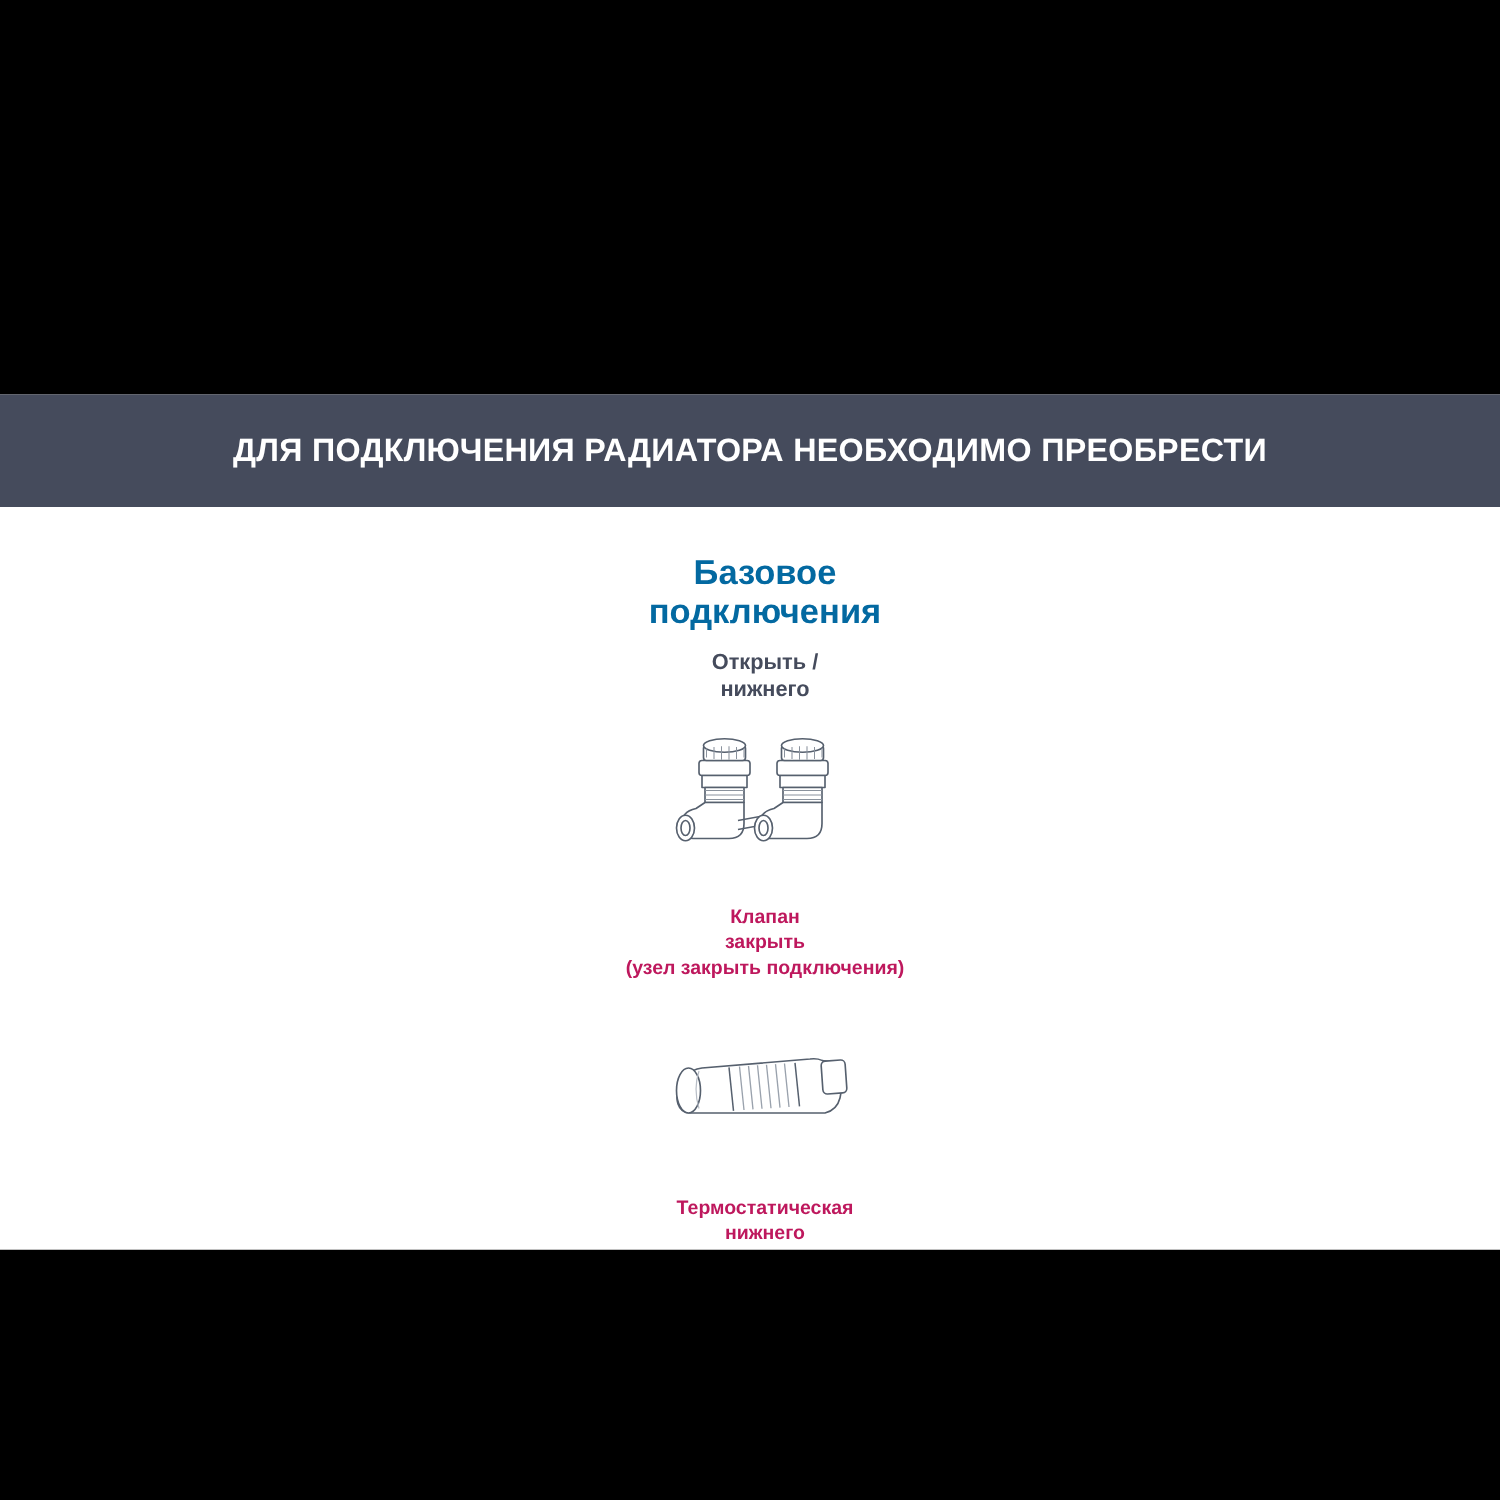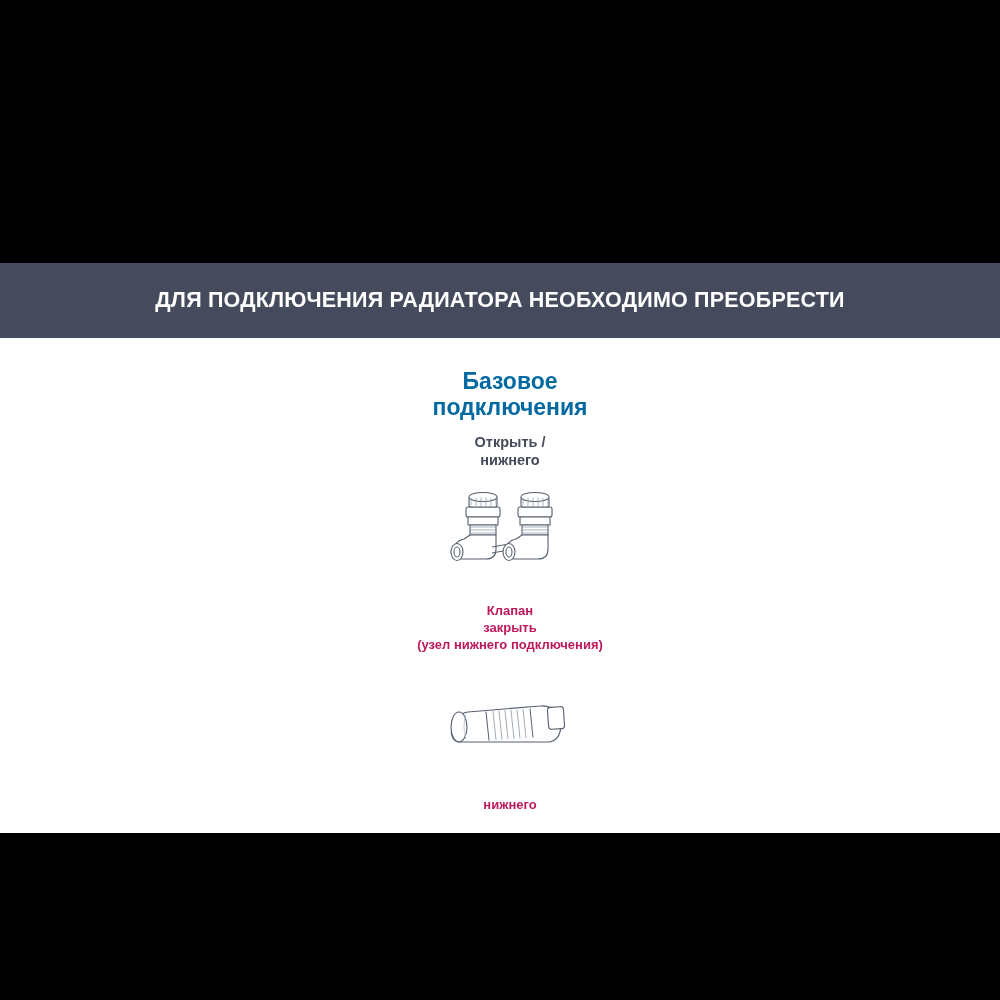--- a/index.html
+++ b/index.html
@@ -160,21 +160,21 @@
             <path d="M83 16 L83 22 M88 15 L88 23 M93 14.5 L93 23.5 M98 14.5 L98 23.5 M103 15 L103 23 M108 16 L108 22"></path>
             <path d="M30 44 L56 44 M30 47 L56 47 M30 50 L56 50"></path>
             <path d="M82 44 L108 44 M82 47 L108 47 M82 50 L108 50"></path>
           </g>
         </svg>
       </div>
 
       <div>
         <p class="caption">Клапан</p>
         <p class="caption">закрыть</p>
-        <p class="caption small">(узел нижнего подключения)</p>
+        <p class="caption small">(узел закрыть подключения)</p>
       </div>
 
       <div class="art-head-wrap">
         <svg class="art" width="160" height="95" viewBox="0 0 160 95">
           <g fill="#ffffff" stroke="#56606e" stroke-width="1.1" stroke-linejoin="round">
             <path d="M30 50 Q24 50 22 44 Q20 38 24 31 L28 25 Q31 21 38 20 L110 14 Q118 13 122 18 L128 26 Q132 32 130 40 Q128 48 120 50 Z"></path>
             <ellipse cx="29" cy="35" rx="8" ry="15" fill="#ffffff"></ellipse>
             <path d="M118 15 Q126 15 129 22 L131 30"></path>
             <rect x="118" y="15" width="16" height="22" rx="3" transform="rotate(-4 126 26)"></rect>
           </g>
@@ -185,18 +185,19 @@
             <path d="M56 19.6 L59 48.6"></path>
             <path d="M100 16.6 L103 45.6"></path>
           </g>
           <g stroke="#b7bdc6" stroke-width="0.8" fill="none">
             <path d="M36 22 Q32 34 36 47"></path>
           </g>
         </svg>
       </div>
 
       <div>
+        <p class="caption">Термостатическая</p>
         <p class="caption">нижнего</p>
       </div>
 
     </div>
   </div>
 </div>
 
 </body></html>

